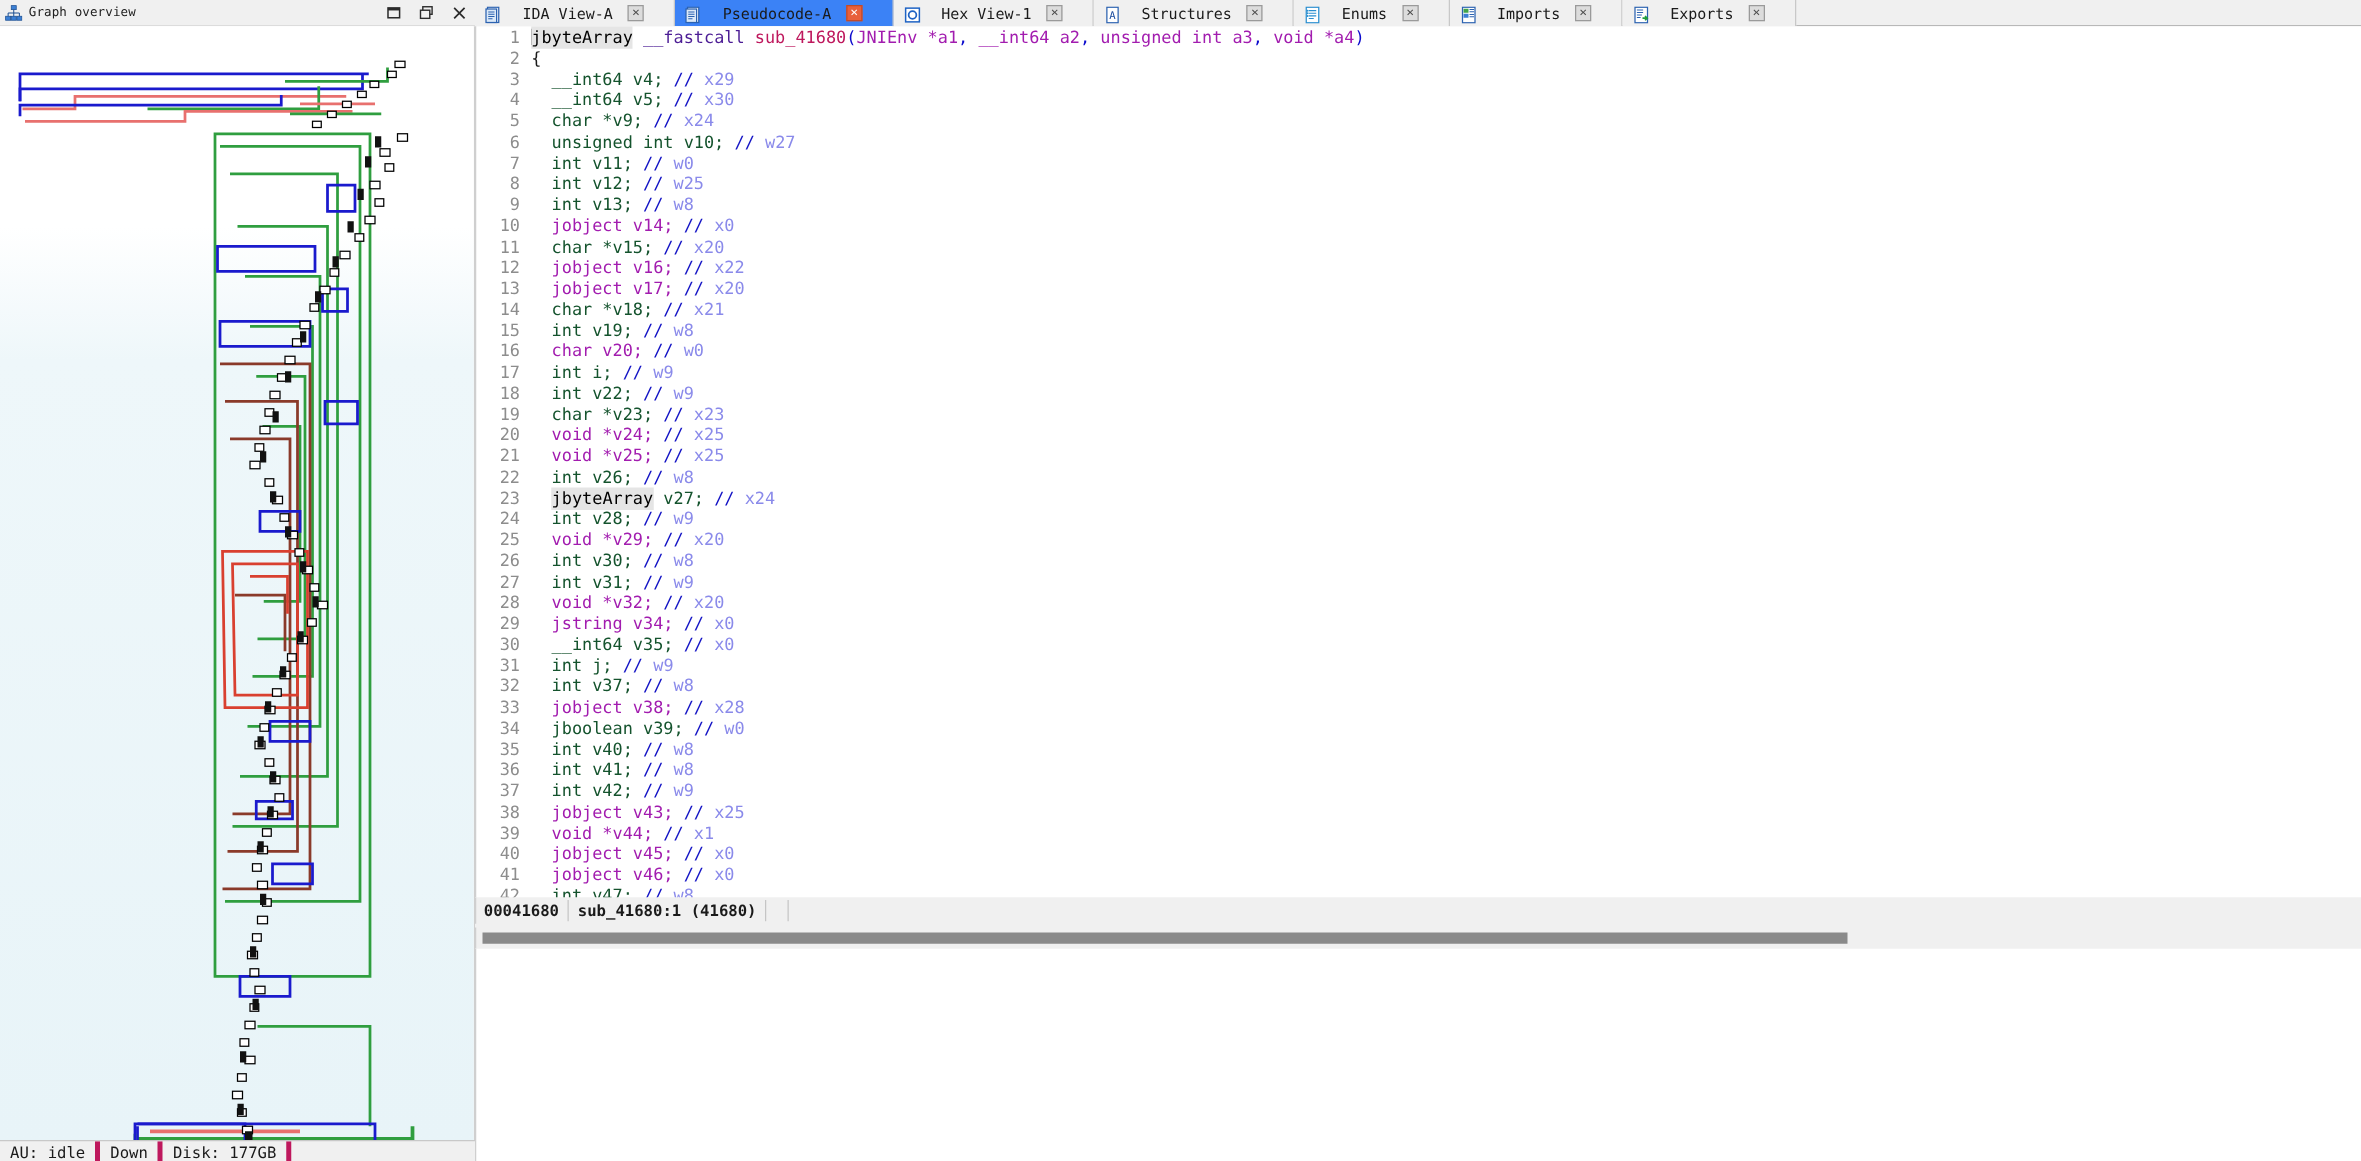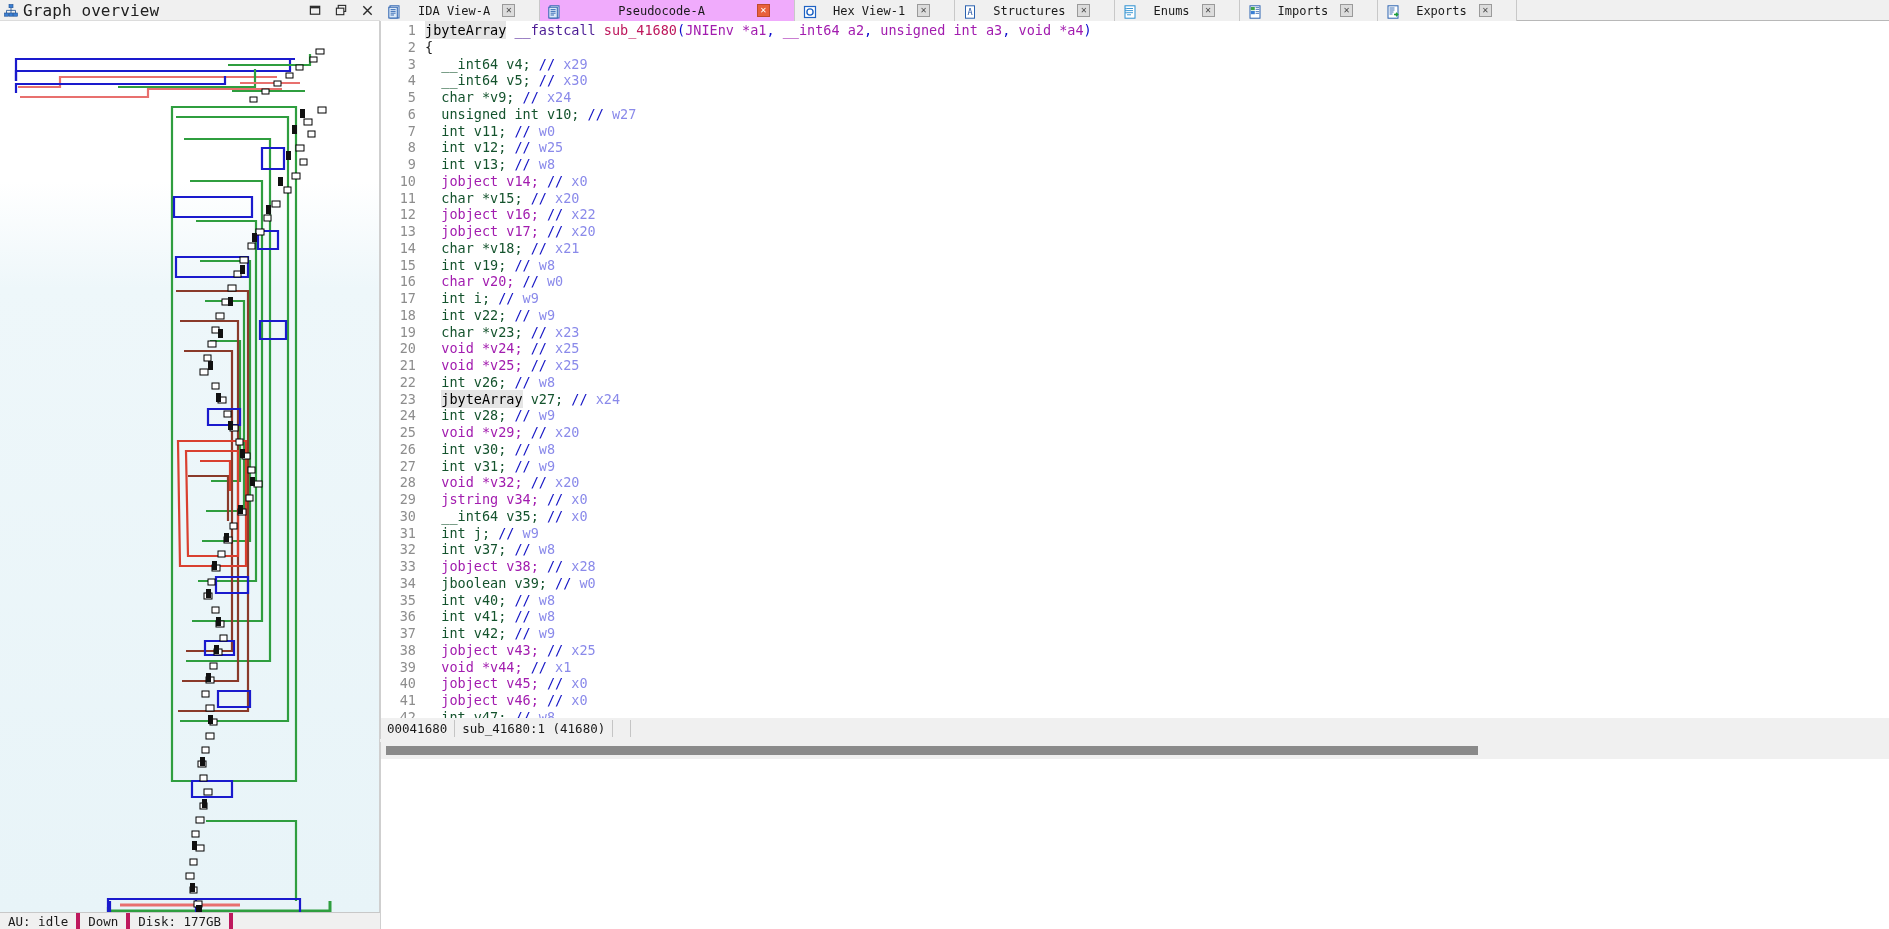--- a/index.html
+++ b/index.html
@@ -23,21 +23,21 @@
   .go-titlebar {
     height: 21px; flex: 0 0 21px;
     background: #f0f0f0;
     display: flex; align-items: center;
     padding-left: 4px;
     border-bottom: 1px solid #dcdcdc;
   }
   .go-title-icon { width: 14px; height: 14px; flex:0 0 14px; margin-right: 5px; }
   .go-title-text {
     font-family: "DejaVu Sans Mono", monospace;
-    font-size: 16px; color: #202020;
+    font-size: 10px; color: #202020;
     white-space: nowrap; letter-spacing: .1px;
   }
   .go-title-spacer { flex: 1 1 auto; }
   .go-btn {
     width: 26px; height: 19px;
     display: flex; align-items: center; justify-content: center;
     color: #2b2b2b; font-size: 13px;
     font-family: "DejaVu Sans", sans-serif;
   }
   .go-btn svg { display:block; }
@@ -71,21 +71,21 @@
     border-bottom: 1px solid #b8b8b8;
   }
   .tab {
     display: flex; align-items: center;
     height: 21px;
     padding: 0 24px 0 8px;
     border-right: 1px solid #c8c8c8;
     background: #f0f0f0;
     position: relative;
   }
-  .tab.active { background: #f0abfc; gap: 40px; }
+  .tab.active { background: #3b82f6; }
   .tab.active::after {
     content: ""; position: absolute; left: 0; right: 0; bottom: -1px; height: 1px;
     background: #f0f0f0;
   }
   .tab-icon { width: 14px; height: 14px; flex: 0 0 14px; margin-right: 6px; }
   .tab-label {
     font-family: "DejaVu Sans Mono", monospace;
     font-size: 12px; color: #1a1a1a;
     white-space: nowrap;
     padding: 0 12px 0 10px;
@@ -145,21 +145,21 @@
     display:inline-block; width:0; border-left: 1px solid #000; height: 13px;
     vertical-align: -2px; margin-right: -1px;
   }
 
   
   #code-status {
     position: absolute; left: 0; top: 718px;
     width: 1509px; height: 21px;
     background: #f0f0f0;
     border-left: 1px solid #cfcfcf;
-    display: flex; align-items: center;
+    display: flex; align-items: center; font-weight: bold;
   }
   .cs-cell {
     font-family: "DejaVu Sans Mono", monospace;
     font-size: 12.5px; color: #1a1a1a;
     padding: 0 7px;
     height: 17px; display: flex; align-items: center;
     border-right: 1px solid #c5c5c5;
   }
   .cs-cell.first { padding-left: 6px; border-right: 1px solid #c5c5c5; }
   .cs-cell.empty { width: 18px; }

